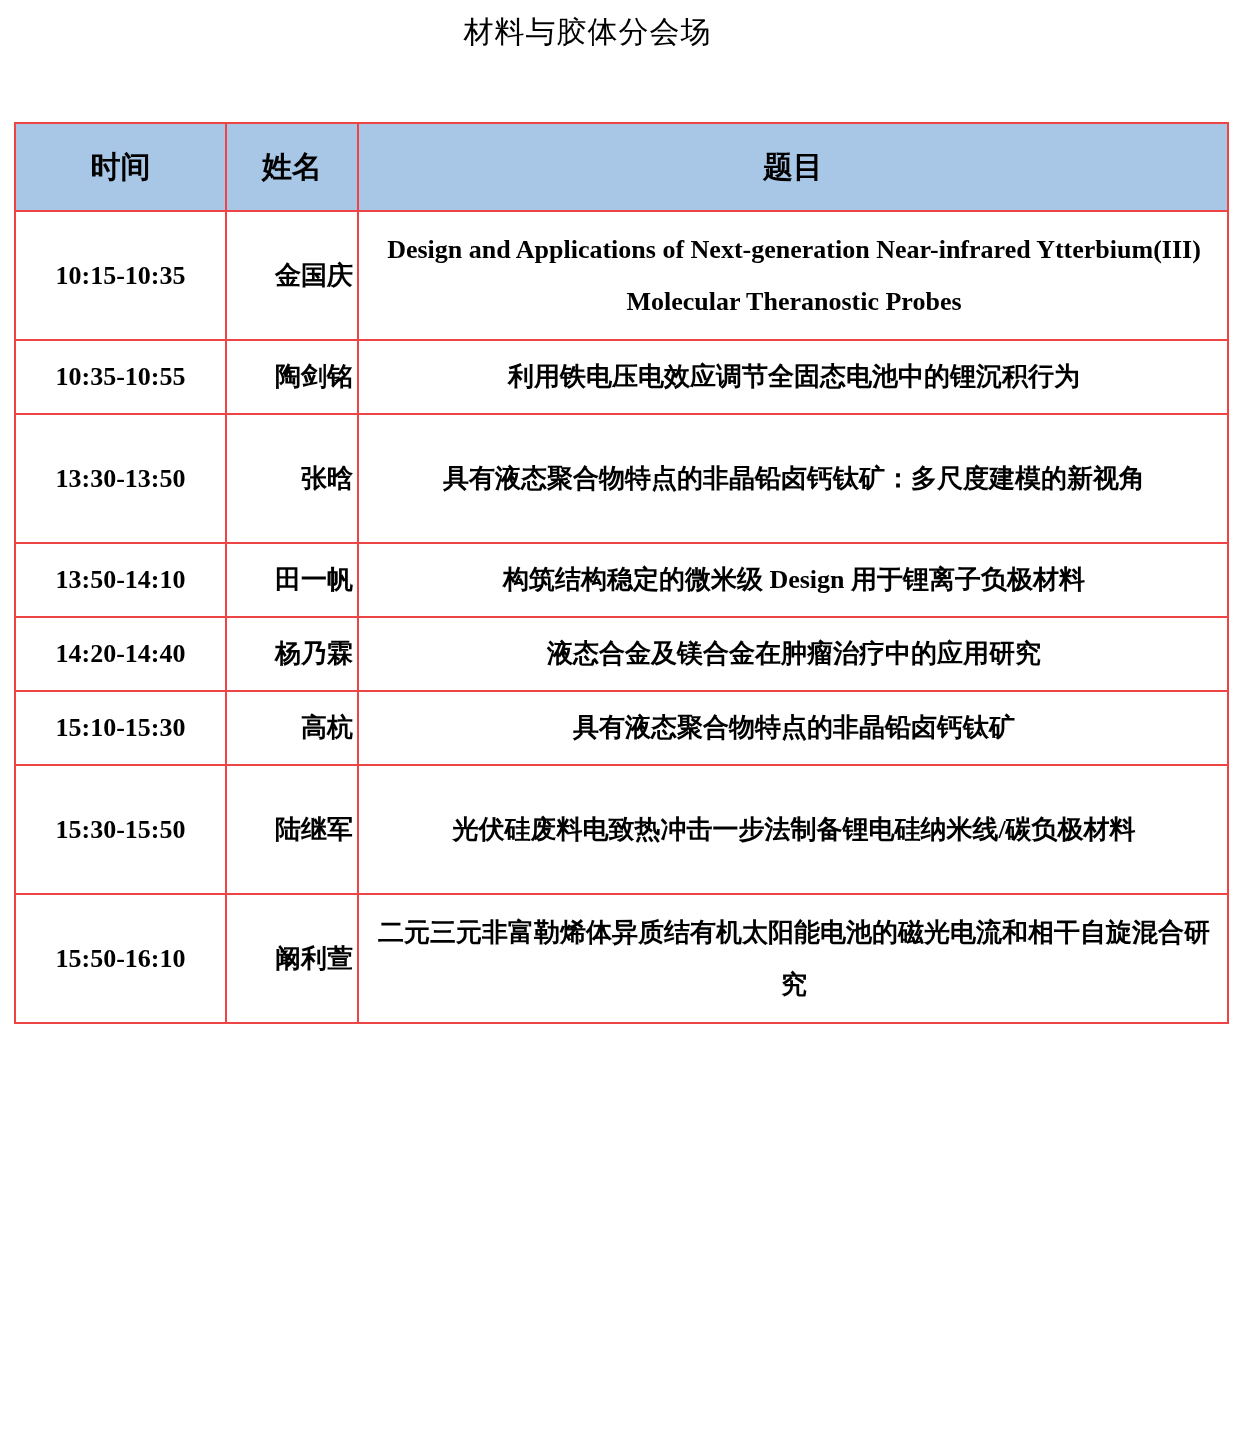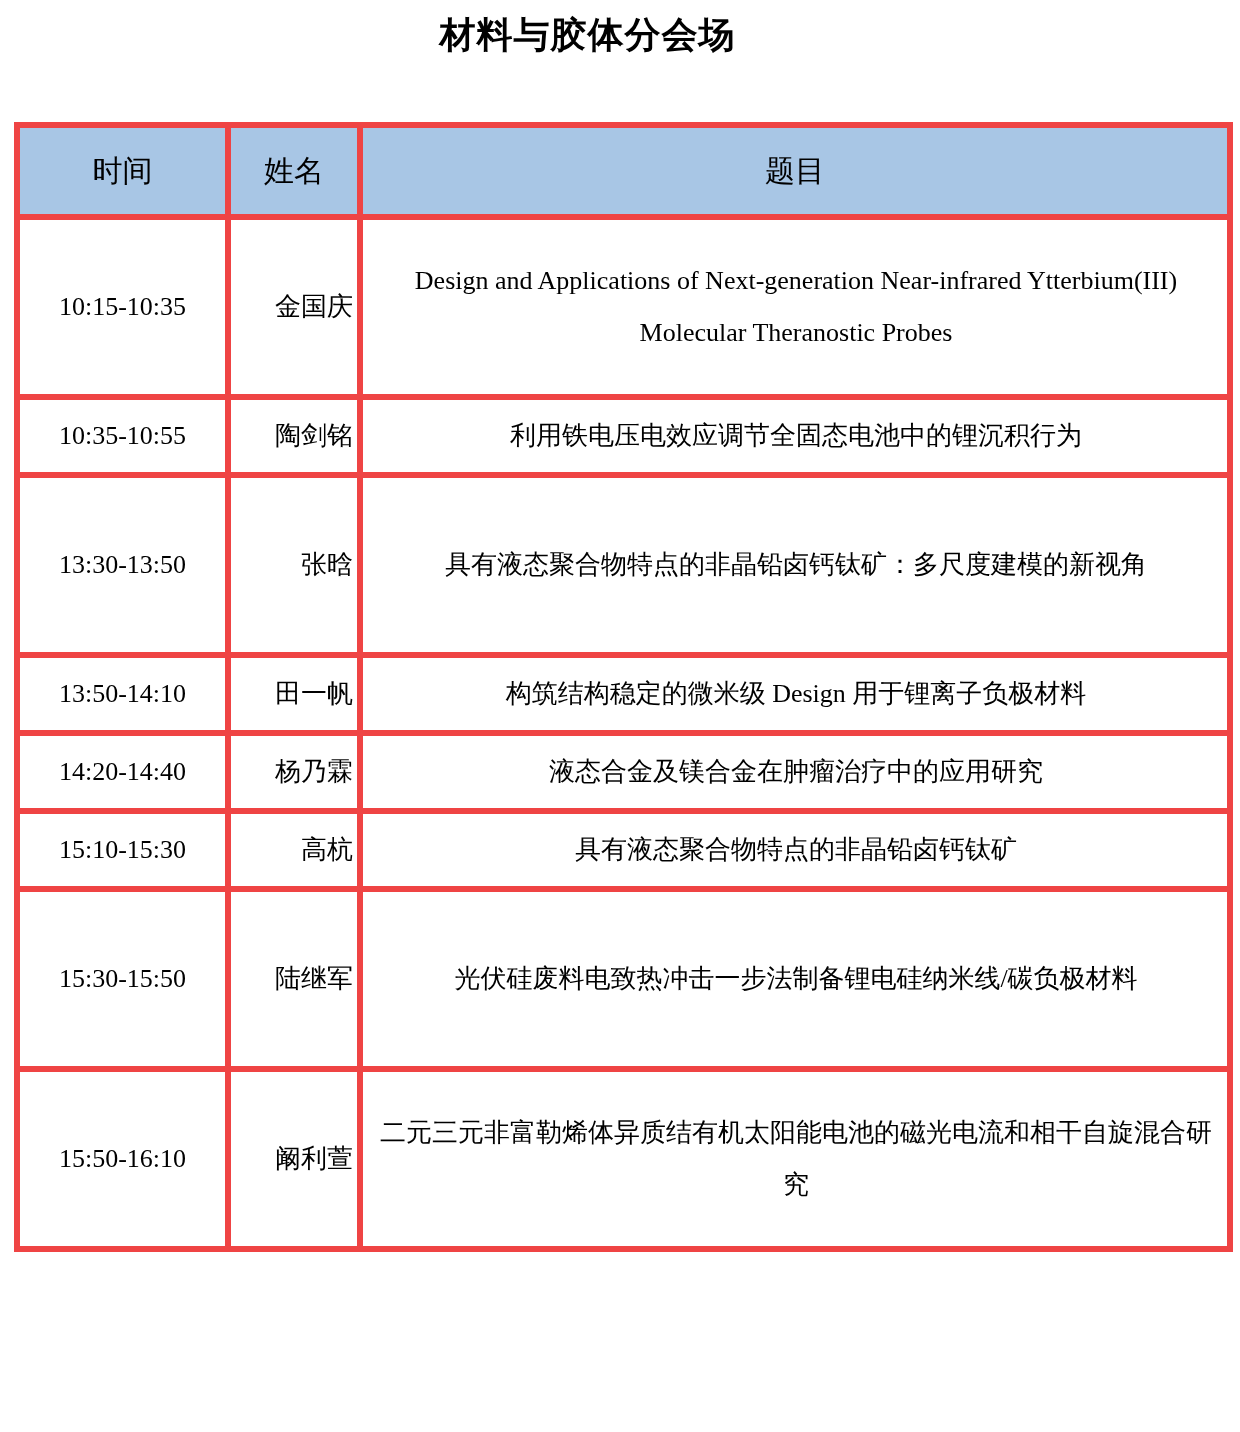--- a/index.html
+++ b/index.html
@@ -19,41 +19,41 @@
     width: 1240px;
     height: 1432px;
     background: #ffffff;
   }
   .page-title {
     position: absolute;
     top: 14px;
     left: 0;
     width: 1175px;
     text-align: center;
-    font-size: 36px;
-    font-weight: bold;
+    font-size: 30px;
+    font-weight: normal;
     letter-spacing: 1px;
     line-height: 1.2;
     font-family: "Liberation Serif", "DejaVu Serif", serif;
   }
   .schedule-table {
     position: absolute;
     top: 122px;
     left: 14px;
     width: 1213px;
     border-collapse: collapse;
     table-layout: fixed;
     background: #ffffff;
   }
   .schedule-table th,
   .schedule-table td {
-    border: 6px solid #ef4444;
+    border: 2px solid #ef4444;
     padding: 0;
     vertical-align: middle;
-    font-weight: normal;
+    font-weight: bold;
   }
   thead th {
     background: #a8c6e5;
     height: 86px;
     text-align: center;
     font-size: 30px;
     font-weight: bold;
     font-family: "Liberation Serif", "DejaVu Serif", serif;
   }
   .col-time  { width: 211px; }
@@ -76,21 +76,21 @@
     font-size: 26px;
     white-space: nowrap;
   }
   td.cell-topic {
     text-align: center;
     padding: 10px 12px 10px 14px;
     font-size: 26px;
     line-height: 2.0;
   }
   tbody tr { height: 68px; }
-  tbody tr.tall-2 { height: 180px; }
+  tbody tr.tall-2 { height: 129px; }
 </style>
 </head>
 <body>
 
 <div class="page">
 
   <div class="page-title">材料与胶体分会场</div>
 
   <table class="schedule-table">
     <colgroup>

